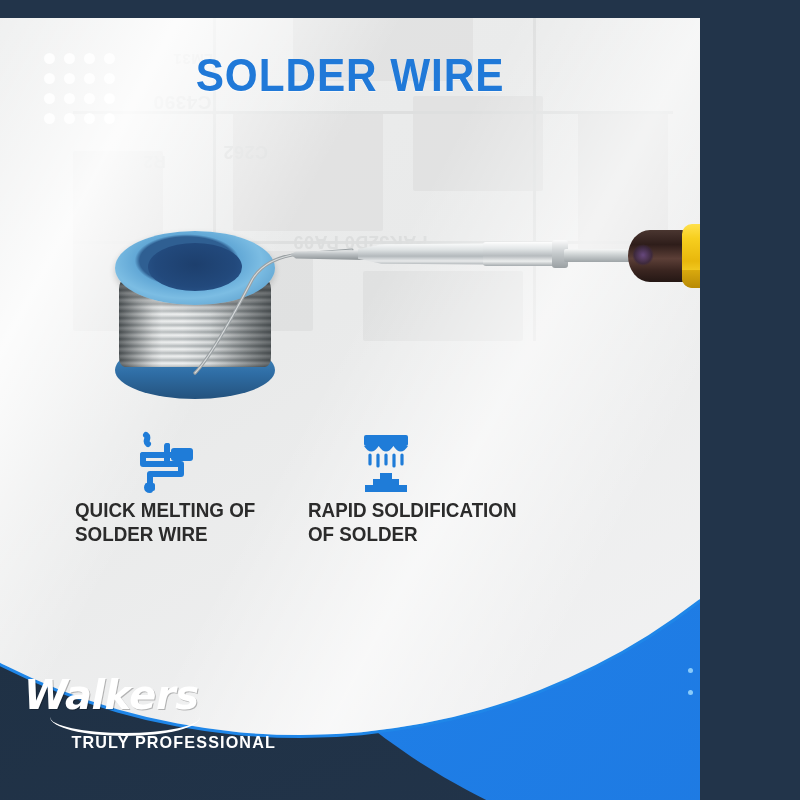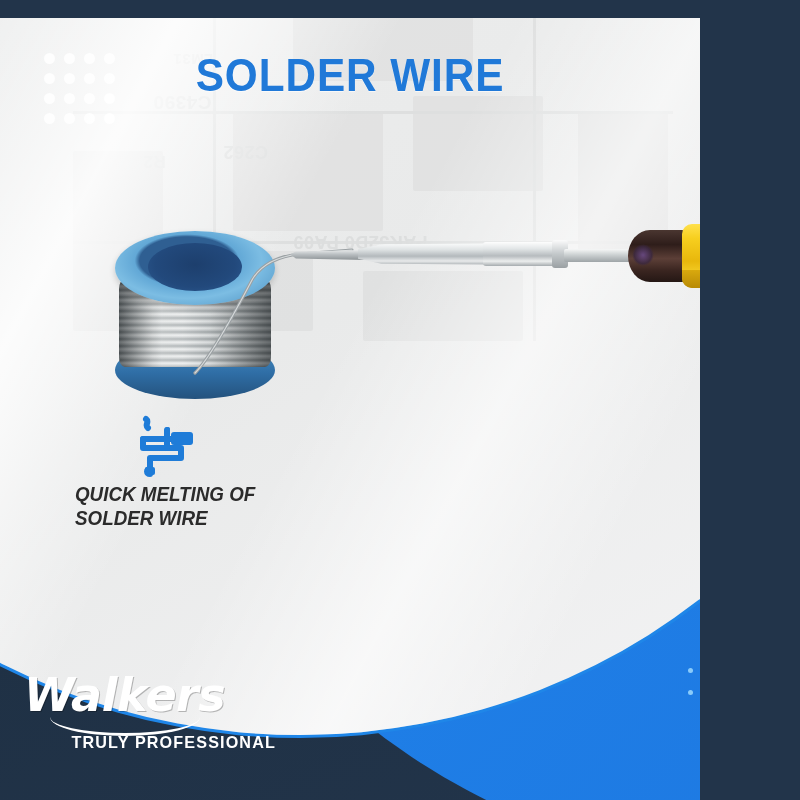--- a/index.html
+++ b/index.html
@@ -141,39 +141,39 @@
     position:absolute;left:445px;top:6px;width:22px;height:64px;
     background:linear-gradient(180deg,#f0352f,#cf1118 55%,#a20d12);
   }
   .iron .handle-lip{
     position:absolute;left:392px;top:52px;width:42px;height:18px;border-radius:0 0 10px 10px;
     background:linear-gradient(180deg,#d9a90e,#b88a06);
   }
 
   
   .features{position:absolute;left:0;top:392px;width:800px;height:140px;}
-  .feature{position:absolute;top:0;width:240px;font-style:italic;}
+  .feature{position:absolute;top:16px;width:240px;}
   #feat-0{left:75px;}
   #feat-1{left:308px;}
   #feat-2{left:545px;}
   .feature .ic{height:72px;display:flex;align-items:center;justify-content:flex-start;padding-left:62px;}
   #feat-1 .ic{padding-left:48px;}
   #feat-2 .ic{padding-left:68px;}
   .feature .cap{
     font-family:"Liberation Sans", sans-serif;
     font-weight:bold;font-size:20px;line-height:24px;letter-spacing:0px;
     color:#2b2b2b;transform:scaleX(.94);transform-origin:left center;
     white-space:pre-line;
   }
 
   
   .logo{position:absolute;left:24px;top:655px;width:280px;}
   .logo .word{
     font-family:"DejaVu Sans", sans-serif;
-    font-style:italic;font-weight:bold;font-size:46px;color:#ffffff;
+    font-style:italic;font-weight:bold;font-size:40px;color:#ffffff;
     letter-spacing:-.5px;line-height:44px;
     text-shadow:1px 1px 0 rgba(0,0,0,.25);
   }
   .logo .swoosh{
     position:absolute;left:26px;top:44px;width:150px;height:16px;
     border-bottom:3px solid #ffffff;border-radius:0 0 50% 50%/0 0 100% 100%;
   }
   .logo .tag{
     margin-top:16px;padding-left:50px;
     font-family:"Liberation Sans", sans-serif;
@@ -308,20 +308,38 @@
             <rect x="34" y="17" width="22" height="13" rx="3"></rect>
             <rect x="28" y="12" width="5" height="22" rx="2"></rect>
             <rect x="8" y="52" width="10" height="8" rx="2"></rect>
           </g>
         </svg>
       </div>
       <div class="cap">QUICK MELTING OF
 SOLDER WIRE</div>
     </div>
 
+    <div class="feature" id="feat-1">
+      <div class="ic">
+        <svg width="60" height="62" viewBox="0 0 60 62">
+          <rect x="8" y="4" width="44" height="11" rx="2" fill="#1f7cd8"></rect>
+          <path d="M8 15 q 7.3 11 14.7 0 q 7.3 11 14.7 0 q 7.3 11 14.6 0 Z" fill="#1f7cd8"></path>
+          <g stroke="#1f7cd8" stroke-width="3.2" stroke-linecap="round">
+            <path d="M14 24 V 33"></path>
+              <path d="M22 24 V 35"></path>
+              <path d="M30 24 V 33"></path>
+            <path d="M38 24 V 35"></path>
+              <path d="M46 24 V 33"></path>
+          </g>
+          <path d="M24 42 h 12 v 6 h 7 v 6 h 8 v 7 H 9 v -7 h 8 v -6 h 7 Z" fill="#1f7cd8"></path>
+        </svg>
+      </div>
+      <div class="cap">RAPID SOLDIFICATION
+OF SOLDER</div>
+    </div>
 
   </div>
 
   <div class="logo">
     <div class="word">Walkers</div>
     <div class="swoosh"></div>
     <div class="tag">TRULY PROFESSIONAL</div>
   </div>
 
 </div>

